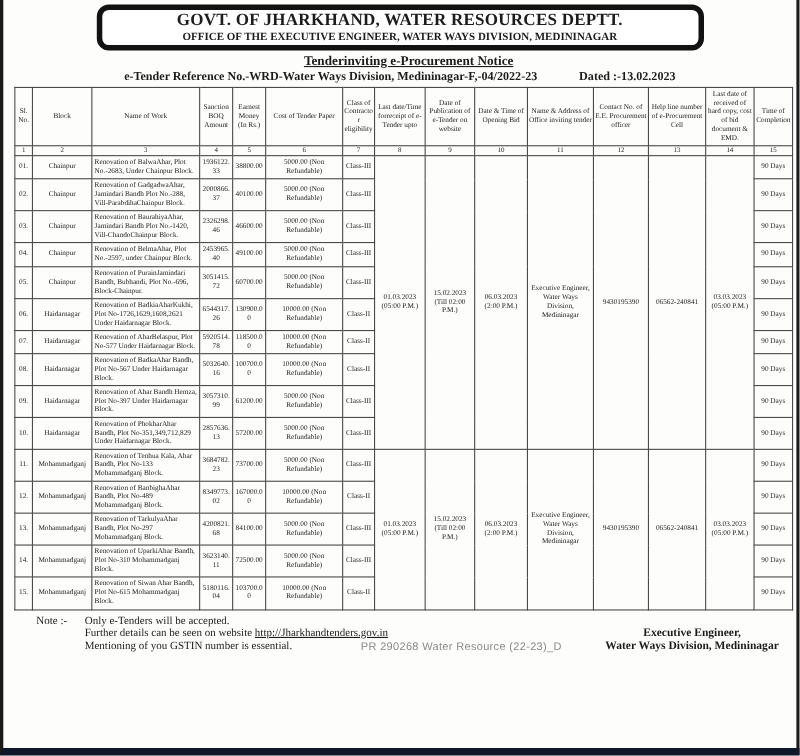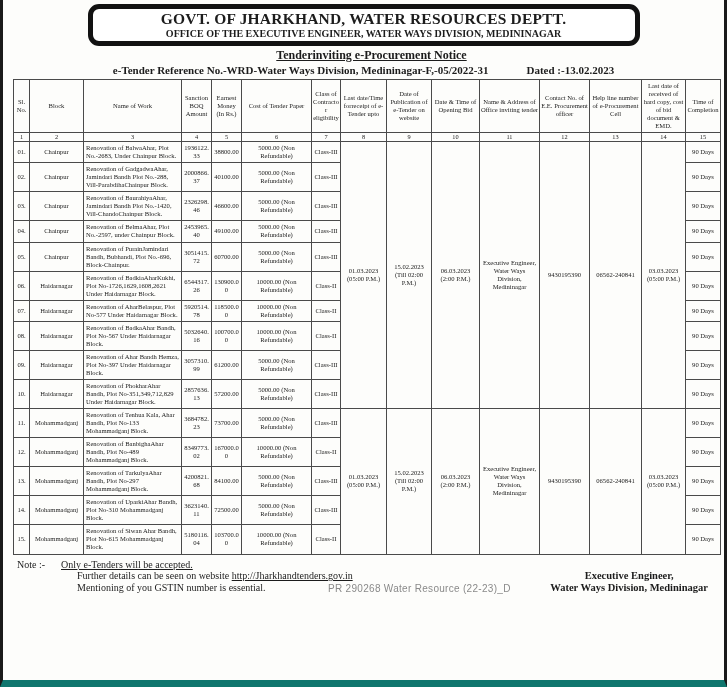--- a/index.html
+++ b/index.html
@@ -3,21 +3,21 @@
 <meta charset="utf-8">
 <style>
   html,body{margin:0;padding:0;background:#ffffff;}
   .page{
     position:relative;
     width:727px;height:687px;
     box-sizing:border-box;
     background:#fdfdfb;
     border-left:3px solid #1a1a1a;
     border-right:3px solid #1a1a1a;
-    border-bottom:7px solid #0f766e;
+    border-bottom:7px solid #0f172a;
     font-family:"Liberation Serif", serif;
     color:#1c1c1c;
     overflow:hidden;
   }
   .banner{
     width:534px;
     margin:4px auto 1px;
     border:5px solid #121212;
     border-radius:11px;
     background:#ffffff;
@@ -51,21 +51,21 @@
   tbody td{padding:2px 1px;}
   td.left{text-align:left;padding-left:2px;}
   .wrap{display:inline-block;max-width:46px;}
   .notes{
     position:relative;
     margin-top:4px;
     font-size:10px;
     line-height:11.5px;
     height:44px;
   }
-  .note-row1{margin-left:14px;text-decoration:underline;}
+  .note-row1{margin-left:30px;}
   .note-label{display:inline-block;width:44px;}
   .note-row2,.note-row3{margin-left:74px;}
   .note-link{color:#1c1c1c;text-decoration:underline;margin-top:43px;}
   .pr-text{
     position:absolute;left:325px;top:24px;
     font-family:Liberation Sans, sans-serif;
     font-size:10px;color:#8a8a8a;letter-spacing:.3px;
   }
   .signature{
     position:absolute;right:16px;top:11px;
@@ -78,21 +78,21 @@
 <div class="page">
 
   <div class="banner">
     <div class="banner-l1">GOVT. OF JHARKHAND, WATER RESOURCES DEPTT.</div>
     <div class="banner-l2">OFFICE OF THE EXECUTIVE ENGINEER, WATER WAYS DIVISION, MEDININAGAR</div>
   </div>
 
   <div class="notice-title">Tenderinviting e-Procurement Notice</div>
 
   <div class="ref-line">
-    <span>e-Tender Reference No.-WRD-Water Ways Division, Medininagar-F,-05/2022-31</span><span class="dated">Dated :-13.02.2023</span>
+    <span>e-Tender Reference No.-WRD-Water Ways Division, Medininagar-F,-04/2022-23</span><span class="dated">Dated :-13.02.2023</span>
   </div>
 
   <table>
     <colgroup>
       <col style="width:16px">
         <col style="width:54px">
         <col style="width:98px">
         <col style="width:30px">
       <col style="width:30px">
         <col style="width:70px">

